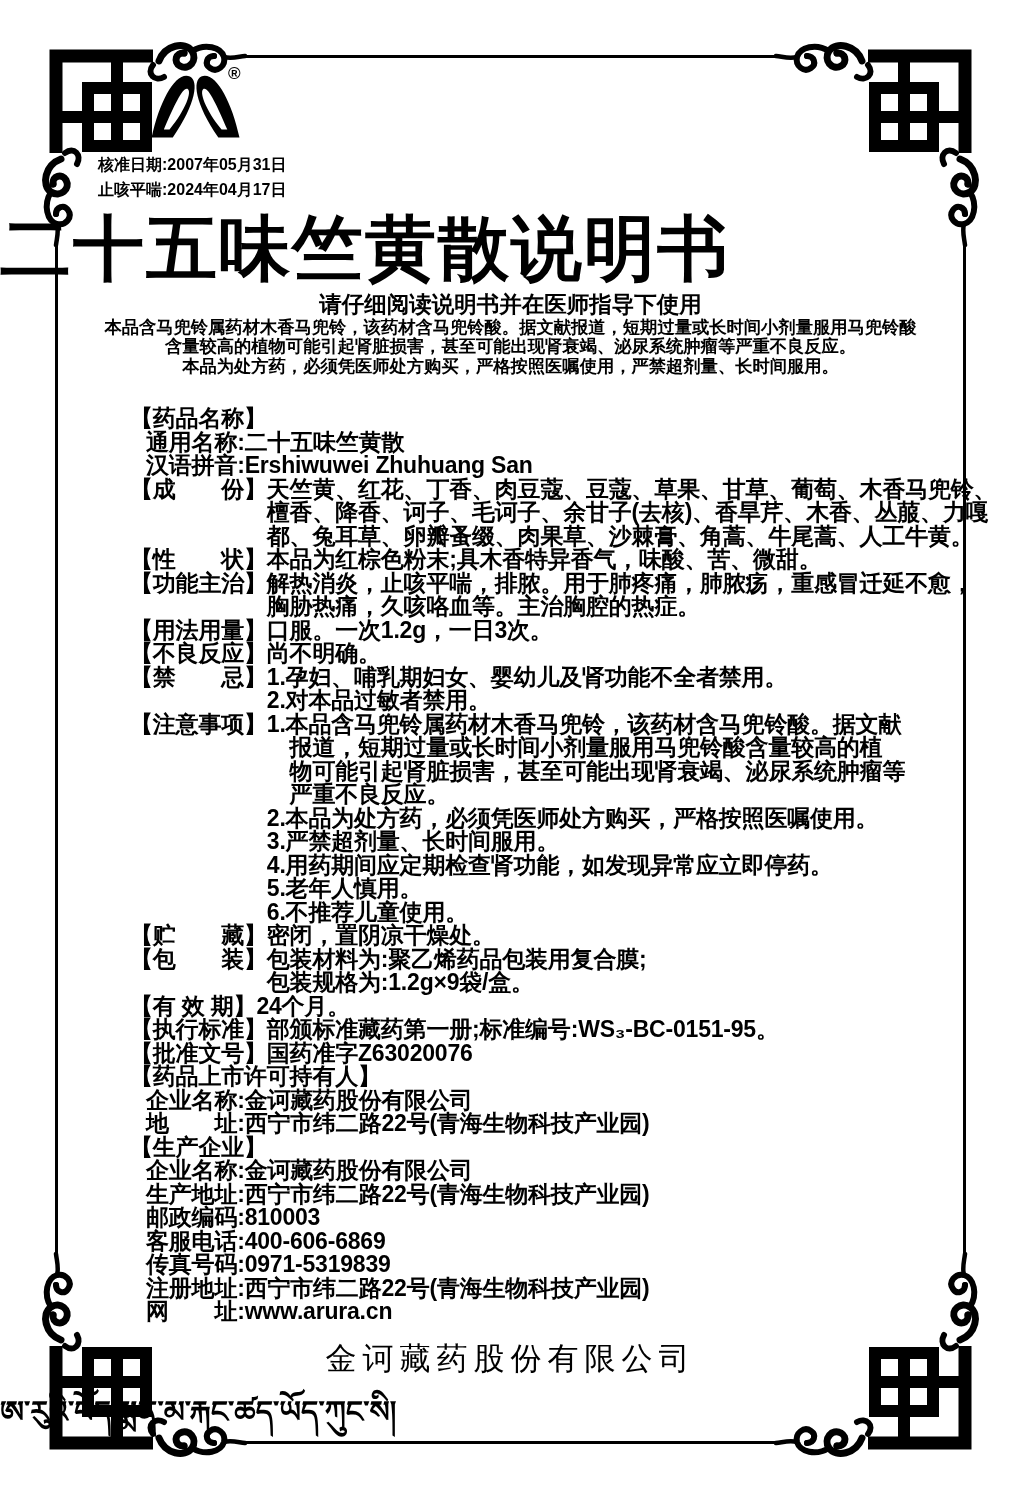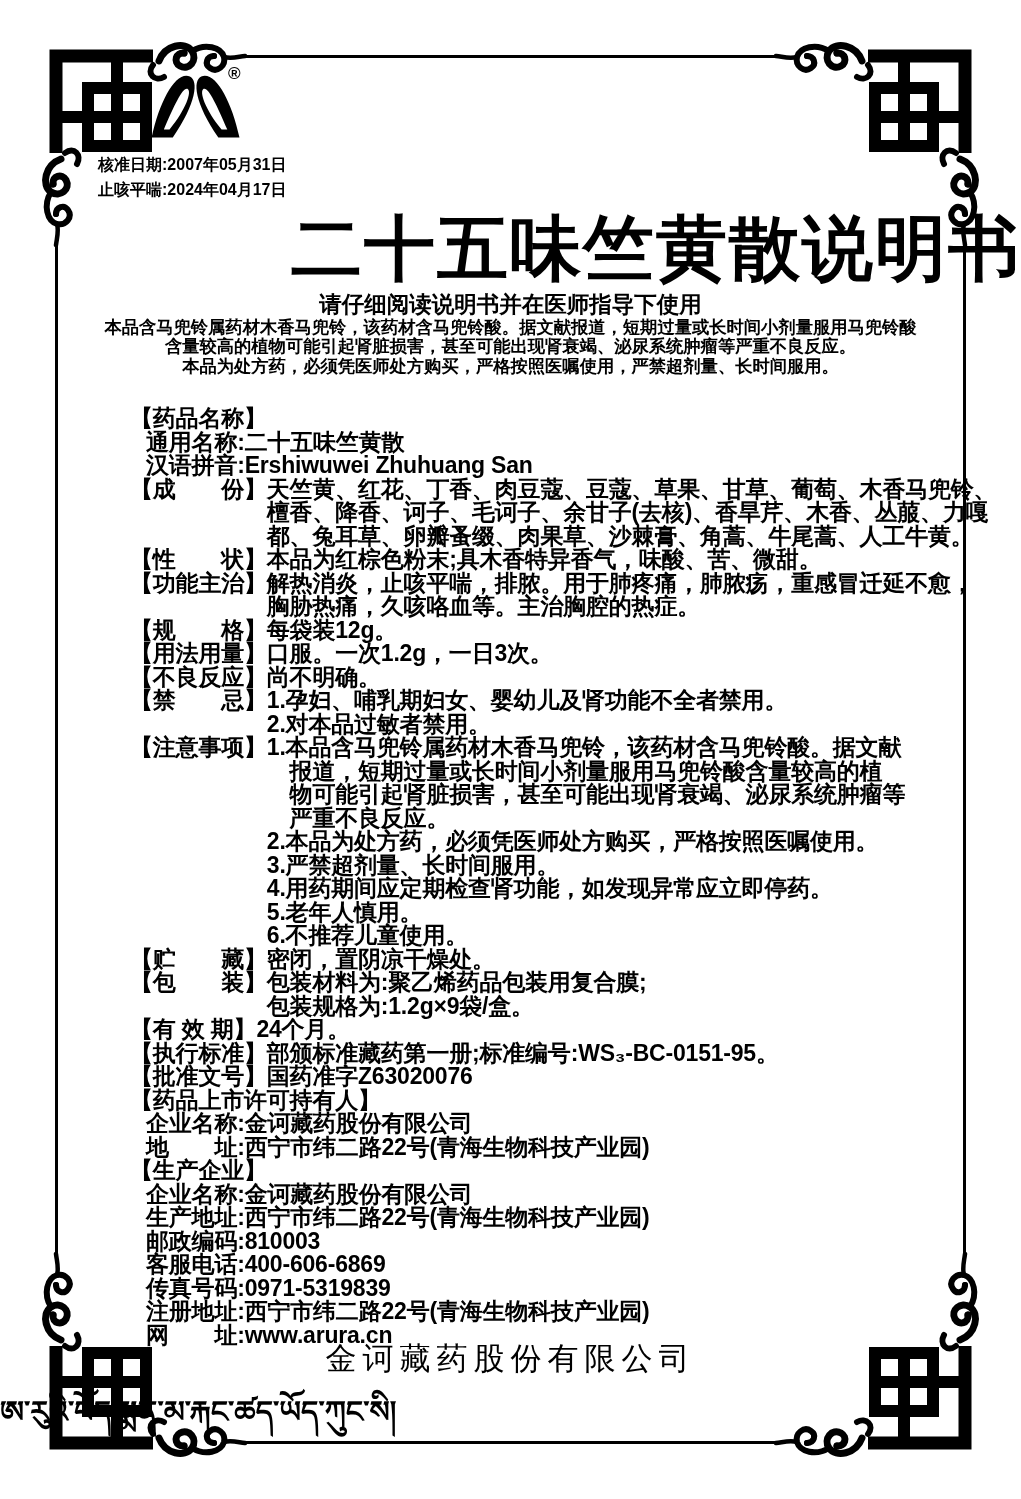--- a/index.html
+++ b/index.html
@@ -16,21 +16,21 @@
   .corner{position:absolute;width:212px;height:212px;}
   .corner svg{width:100%;height:100%;display:block;}
   .tl{left:35px;top:35px;}
   .tr{right:35px;top:35px;transform:scaleX(-1);}
   .bl{left:35px;bottom:35px;transform:scaleY(-1);}
   .br{right:35px;bottom:35px;transform:scale(-1,-1);}
 
   
   .logo{position:absolute;left:150px;top:56px;width:96px;height:98px;}
   .dates{position:absolute;left:98px;top:153px;font-size:16px;line-height:24.5px;font-weight:700;}
-  .main-title{position:absolute;left:0;right:0;top:202px;text-align:right;
+  .main-title{position:absolute;left:0;right:0;top:202px;text-align:left;
               font-size:71px;font-weight:700;letter-spacing:2px;white-space:nowrap;}
   .subtitle{position:absolute;left:0;right:0;top:289px;text-align:center;
             font-size:22.5px;font-weight:700;}
   .warning{position:absolute;left:0;right:0;top:318px;text-align:center;
            font-size:17.3px;line-height:19.4px;font-weight:700;white-space:pre-line;}
 
   
   .body-rows{position:absolute;left:130px;top:386px;width:806px;
              font-size:23px;line-height:23.5px;font-weight:600;letter-spacing:-0.2px;margin-top:21px;}
   .row{display:flex;}
@@ -152,24 +152,20 @@
       <span class="lbl">【性　　状】</span>
       <span class="val">本品为红棕色粉末;具木香特异香气，味酸、苦、微甜。</span>
     </div>
 
     <div class="row">
       <span class="lbl">【功能主治】</span>
       <span class="val">解热消炎，止咳平喘，排脓。用于肺疼痛，肺脓疡，重感冒迁延不愈，
 胸胁热痛，久咳咯血等。主治胸腔的热症。</span>
     </div>
 
-    <div class="row">
-      <span class="lbl">【规　　格】</span>
-      <span class="val">每袋装12g。</span>
-    </div>
 
     <div class="row">
       <span class="lbl">【用法用量】</span>
       <span class="val">口服。一次1.2g，一日3次。</span>
     </div>
 
     <div class="row">
       <span class="lbl">【不良反应】</span>
       <span class="val">尚不明确。</span>
     </div>

